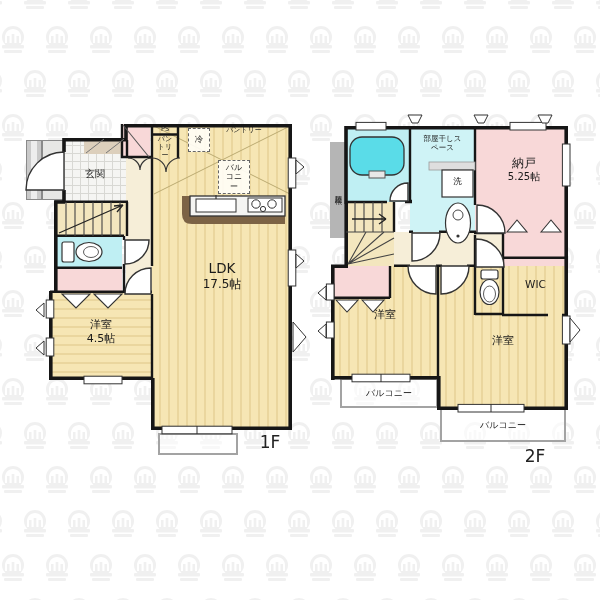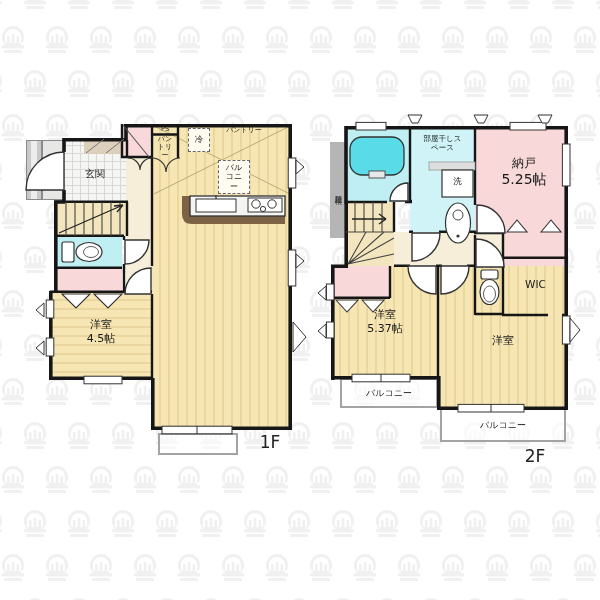--- a/index.html
+++ b/index.html
@@ -2176,36 +2176,37 @@
   <div class="lbl" style="left:153px;top:124.5px;width:24px;font-size:6.5px">PS</div>
   <div class="lbl" style="left:152px;top:135px;width:26px;font-size:7px;line-height:1.15"><span style="display:inline-block;width:16px">パントリー</span></div>
   <div class="lbl" style="left:212px;top:126px;width:64px;font-size:7px">パントリー</div>
   <div class="dash" style="left:188px;top:128px;width:22px;height:24px;font-size:8.5px">
       <span>冷</span>
     </div>
   <div class="dash" style="left:218px;top:160px;width:32px;height:34px;font-size:8px;line-height:1.2">
       <span style="display:inline-block;width:18px">バルコニー</span>
     </div>
   <div class="lbl" style="left:152px;top:260px;width:140px">
+    <div style="font-size:13.5px">LDK</div>
+    <div style="font-size:12px">17.5帖</div>
   </div>
   <div class="lbl" style="left:50px;top:318px;width:102px">
     <div style="font-size:11px">洋室</div>
     <div style="font-size:11px">4.5帖</div>
   </div>
   <div class="lbl" style="left:240px;top:432px;width:60px;font-size:17px;color:#222">1F</div>
 
   <div class="lbl" style="left:410px;top:134px;width:65px;font-size:7.5px;line-height:1.25"><span style="display:inline-block;width:38px">部屋干しスペース</span></div>
   <div class="lbl" style="left:442px;top:176px;width:31px;font-size:8.5px">洗</div>
   <div class="lbl" style="left:475px;top:156px;width:98px">
     <div style="font-size:12px">納戸</div>
-    <div style="font-size:14px">5.25帖</div>
+    <div style="font-size:10px">5.25帖</div>
   </div>
   <div class="lbl" style="left:503px;top:278px;width:65px;font-size:10.5px">WIC</div>
   <div class="lbl" style="left:332px;top:308px;width:106px">
     <div style="font-size:11px">洋室</div>
-    <div style="font-size:11px">5.37帖</div>
   </div>
   <div class="lbl" style="left:438px;top:334px;width:130px">
     <div style="font-size:11px">洋室</div>
   </div>
   <div class="lbl" style="left:505px;top:446px;width:60px;font-size:17px;color:#222">2F</div>
 
 </div>
 
 </body></html>

